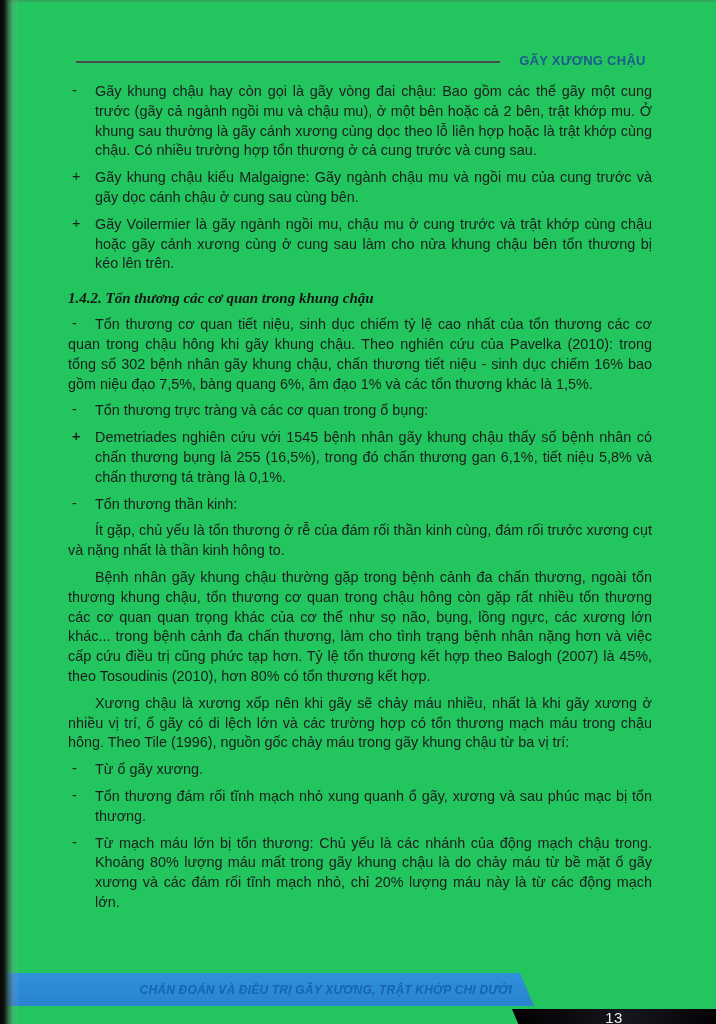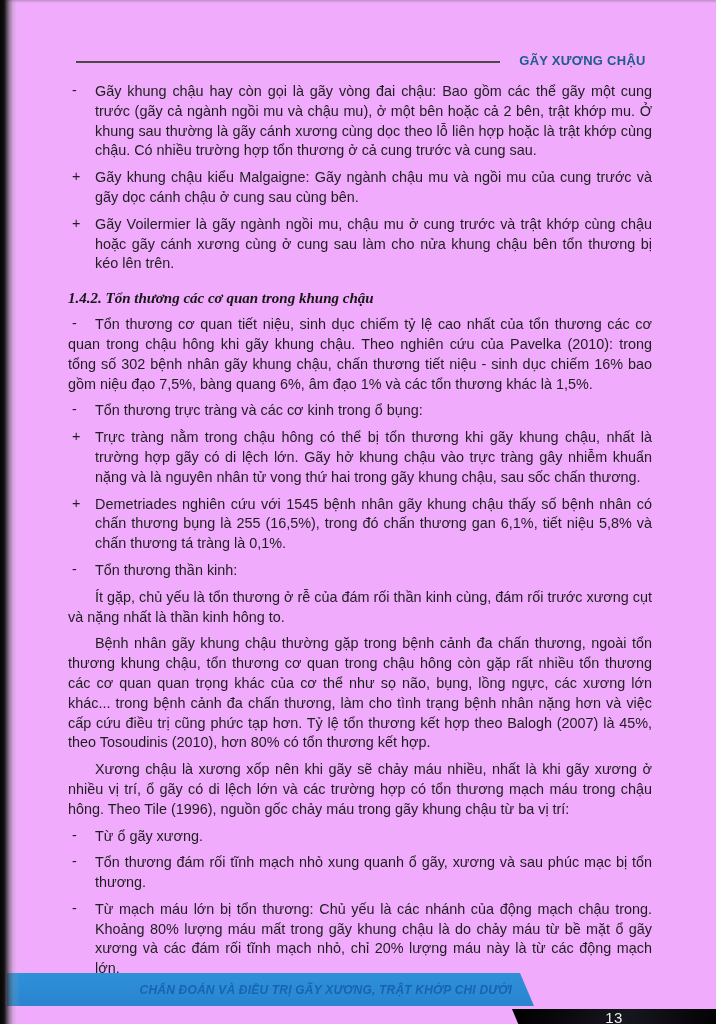--- a/index.html
+++ b/index.html
@@ -1,19 +1,19 @@
 <!DOCTYPE html>
 <html lang="vi" style="--header-text: #1b5b8d; --footer-bar: #2f90da; --footer-text: #1565b2; --footer-page-bar: #101016; --footer-page-text: #ededed; --body-text: #1e1e1e;"><head>
 <meta charset="utf-8">
 <style>
   html,body{margin:0;padding:0;background:#ffffff;}
   .page{
     position:relative;
     width:716px;height:1024px;
-    background:#f0abfc;
+    background:#22c55e;
     overflow:hidden;
     font-family:"Liberation Sans", sans-serif;
     color:var(--body-text,#1e1e1e);
   }
   .spine{
     position:absolute;left:0;top:0;bottom:0;width:20px;z-index:6;
     background:linear-gradient(90deg,#060606 0px,#101010 4px,rgba(70,70,70,.55) 9px,rgba(140,140,140,.25) 13px,rgba(200,200,200,.08) 17px,rgba(255,255,255,0) 20px);
   }
   .top-edge{
     position:absolute;top:0;left:0;right:0;height:3px;z-index:5;
@@ -90,25 +90,24 @@
     </div>
 
     <h2 class="sec">1.4.2. Tổn thương các cơ quan trong khung chậu</h2>
 
     <div class="bullet">
       <span class="marker">-</span>
     </div>
     <p class="para">Tổn thương cơ quan tiết niệu, sinh dục chiếm tỷ lệ cao nhất của tổn thương các cơ quan trong chậu hông khi gãy khung chậu. Theo nghiên cứu của Pavelka (2010): trong tổng số 302 bệnh nhân gãy khung chậu, chấn thương tiết niệu - sinh dục chiếm 16% bao gồm niệu đạo 7,5%, bàng quang 6%, âm đạo 1% và các tổn thương khác là 1,5%.</p>
     <div class="bullet">
       <span class="marker">-</span>
-      <span>Tổn thương trực tràng và các cơ kinh trong ổ bụng:</span>
+      <span>Tổn thương trực tràng và các cơ quan trong ổ bụng:</span>
     </div>
     <div class="bullet">
       <span class="marker">+</span>
-      <span>Trực tràng nằm trong chậu hông có thể bị tổn thương khi gãy khung chậu, nhất là trường hợp gãy có di lệch lớn. Gãy hở khung chậu vào trực tràng gây nhiễm khuẩn nặng và là nguyên nhân tử vong thứ hai trong gãy khung chậu, sau sốc chấn thương.</span>
     </div>
     <div class="bullet">
       <span class="marker">+</span>
       <span>Demetriades nghiên cứu với 1545 bệnh nhân gãy khung chậu thấy số bệnh nhân có chấn thương bụng là 255 (16,5%), trong đó chấn thương gan 6,1%, tiết niệu 5,8% và chấn thương tá tràng là 0,1%.</span>
     </div>
     <div class="bullet">
       <span class="marker">-</span>
       <span>Tổn thương thần kinh:</span>
     </div>
     <p class="para">Ít gặp, chủ yếu là tổn thương ở rễ của đám rối thần kinh cùng, đám rối trước xương cụt và nặng nhất là thần kinh hông to.</p>

